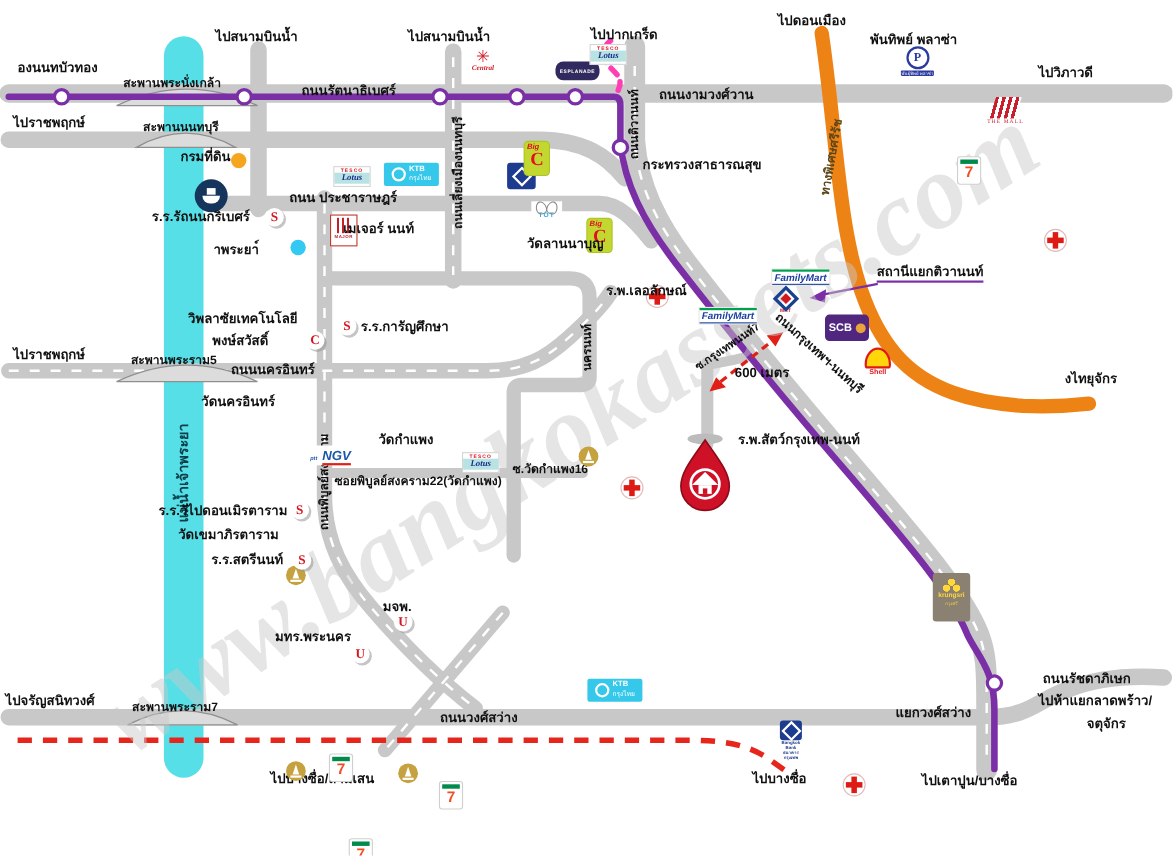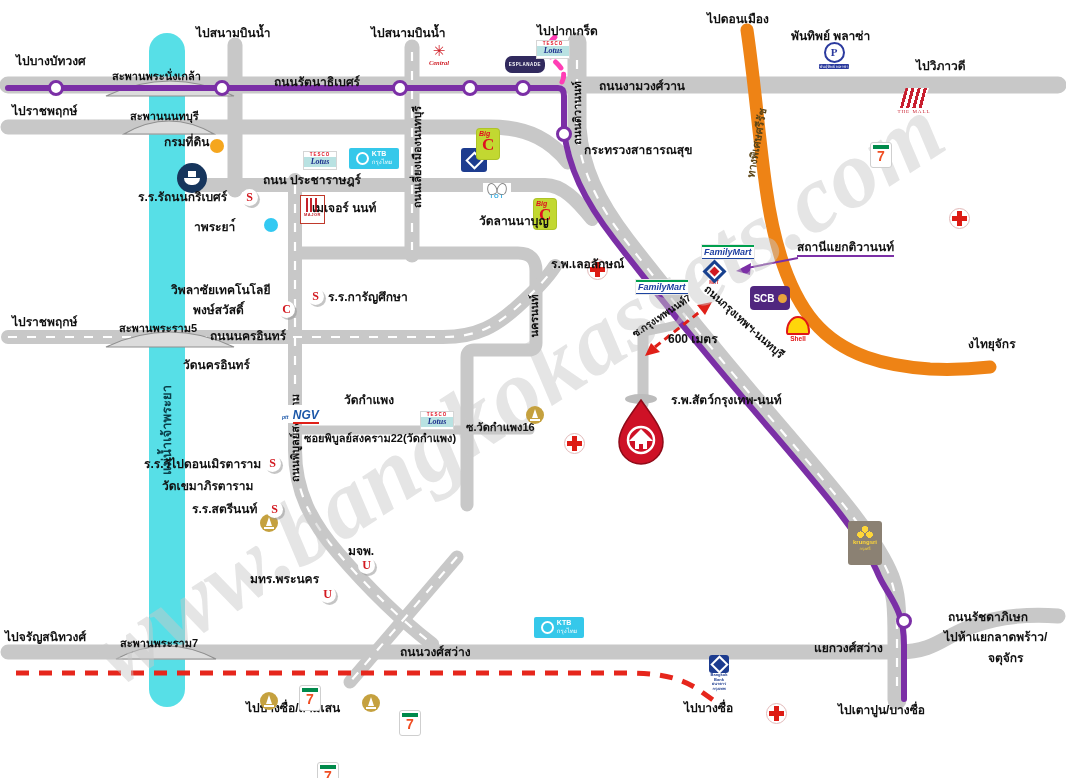--- a/index.html
+++ b/index.html
@@ -171,28 +171,28 @@
       <path d="M641,400 C630,416 619,429 619,442 A22,22 0 0 0 663,442 C663,429 652,416 641,400 Z" fill="#CE1126" stroke="#8F0A18" stroke-width="1.5"></path>
       <circle cx="641" cy="440" r="13" fill="none" stroke="#FFFFFF" stroke-width="2.5"></circle>
       <polygon points="641,429 629,441 653,441" fill="#FFFFFF"></polygon>
       <rect x="635" y="441" width="12" height="8" fill="#FFFFFF"></rect>
       <rect x="639" y="444" width="4" height="5" fill="#CE1126"></rect>
     </g>
   </svg>
 
   <div class="wm">www.bangkokassets.com</div>
 
-  <div class="lbl" style="left:16px;top:54px">ไปบางบัทวงศ</div>
+  <div class="lbl" style="left:16px;top:54px">องนนทบัวทอง</div>
   <div class="lbl" style="left:12px;top:104px">ไปราชพฤกษ์</div>
   <div class="lbl" style="left:12px;top:315px">ไปราชพฤกษ์</div>
   <div class="lbl" style="left:196px;top:26px">ไปสนามบินน้ำ</div>
   <div class="lbl" style="left:371px;top:26px">ไปสนามบินน้ำ</div>
   <div class="lbl" style="left:537px;top:24px">ไปปากเกร็ด</div>
   <div class="lbl" style="left:707px;top:12px">ไปดอนเมือง</div>
-  <div class="lbl" style="left:916px;top:59px">ไปวิภาวดี</div>
+  <div class="lbl" style="left:944px;top:59px">ไปวิภาวดี</div>
   <div class="lbl" style="left:968px;top:337px">งไทยุจักร</div>
   <div class="lbl" style="left:5px;top:630px">ไปจรัญสนิทวงศ์</div>
   <div class="lbl" style="left:246px;top:701px">ไปบางซื่อ/สามเสน</div>
   <div class="lbl" style="left:684px;top:701px">ไปบางซื่อ</div>
   <div class="lbl" style="left:838px;top:703px">ไปเตาปูน/บางซื่อ</div>
   <div class="lbl" style="left:944px;top:630px">ไปห้าแยกลาดพร้าว/</div>
   <div class="lbl" style="left:988px;top:651px">จตุจักร</div>
   <div class="lbl" style="left:814px;top:641px">แยกวงศ์สว่าง</div>
 
   <div class="lbl" style="left:274px;top:75px">ถนนรัตนาธิเบศร์</div>

